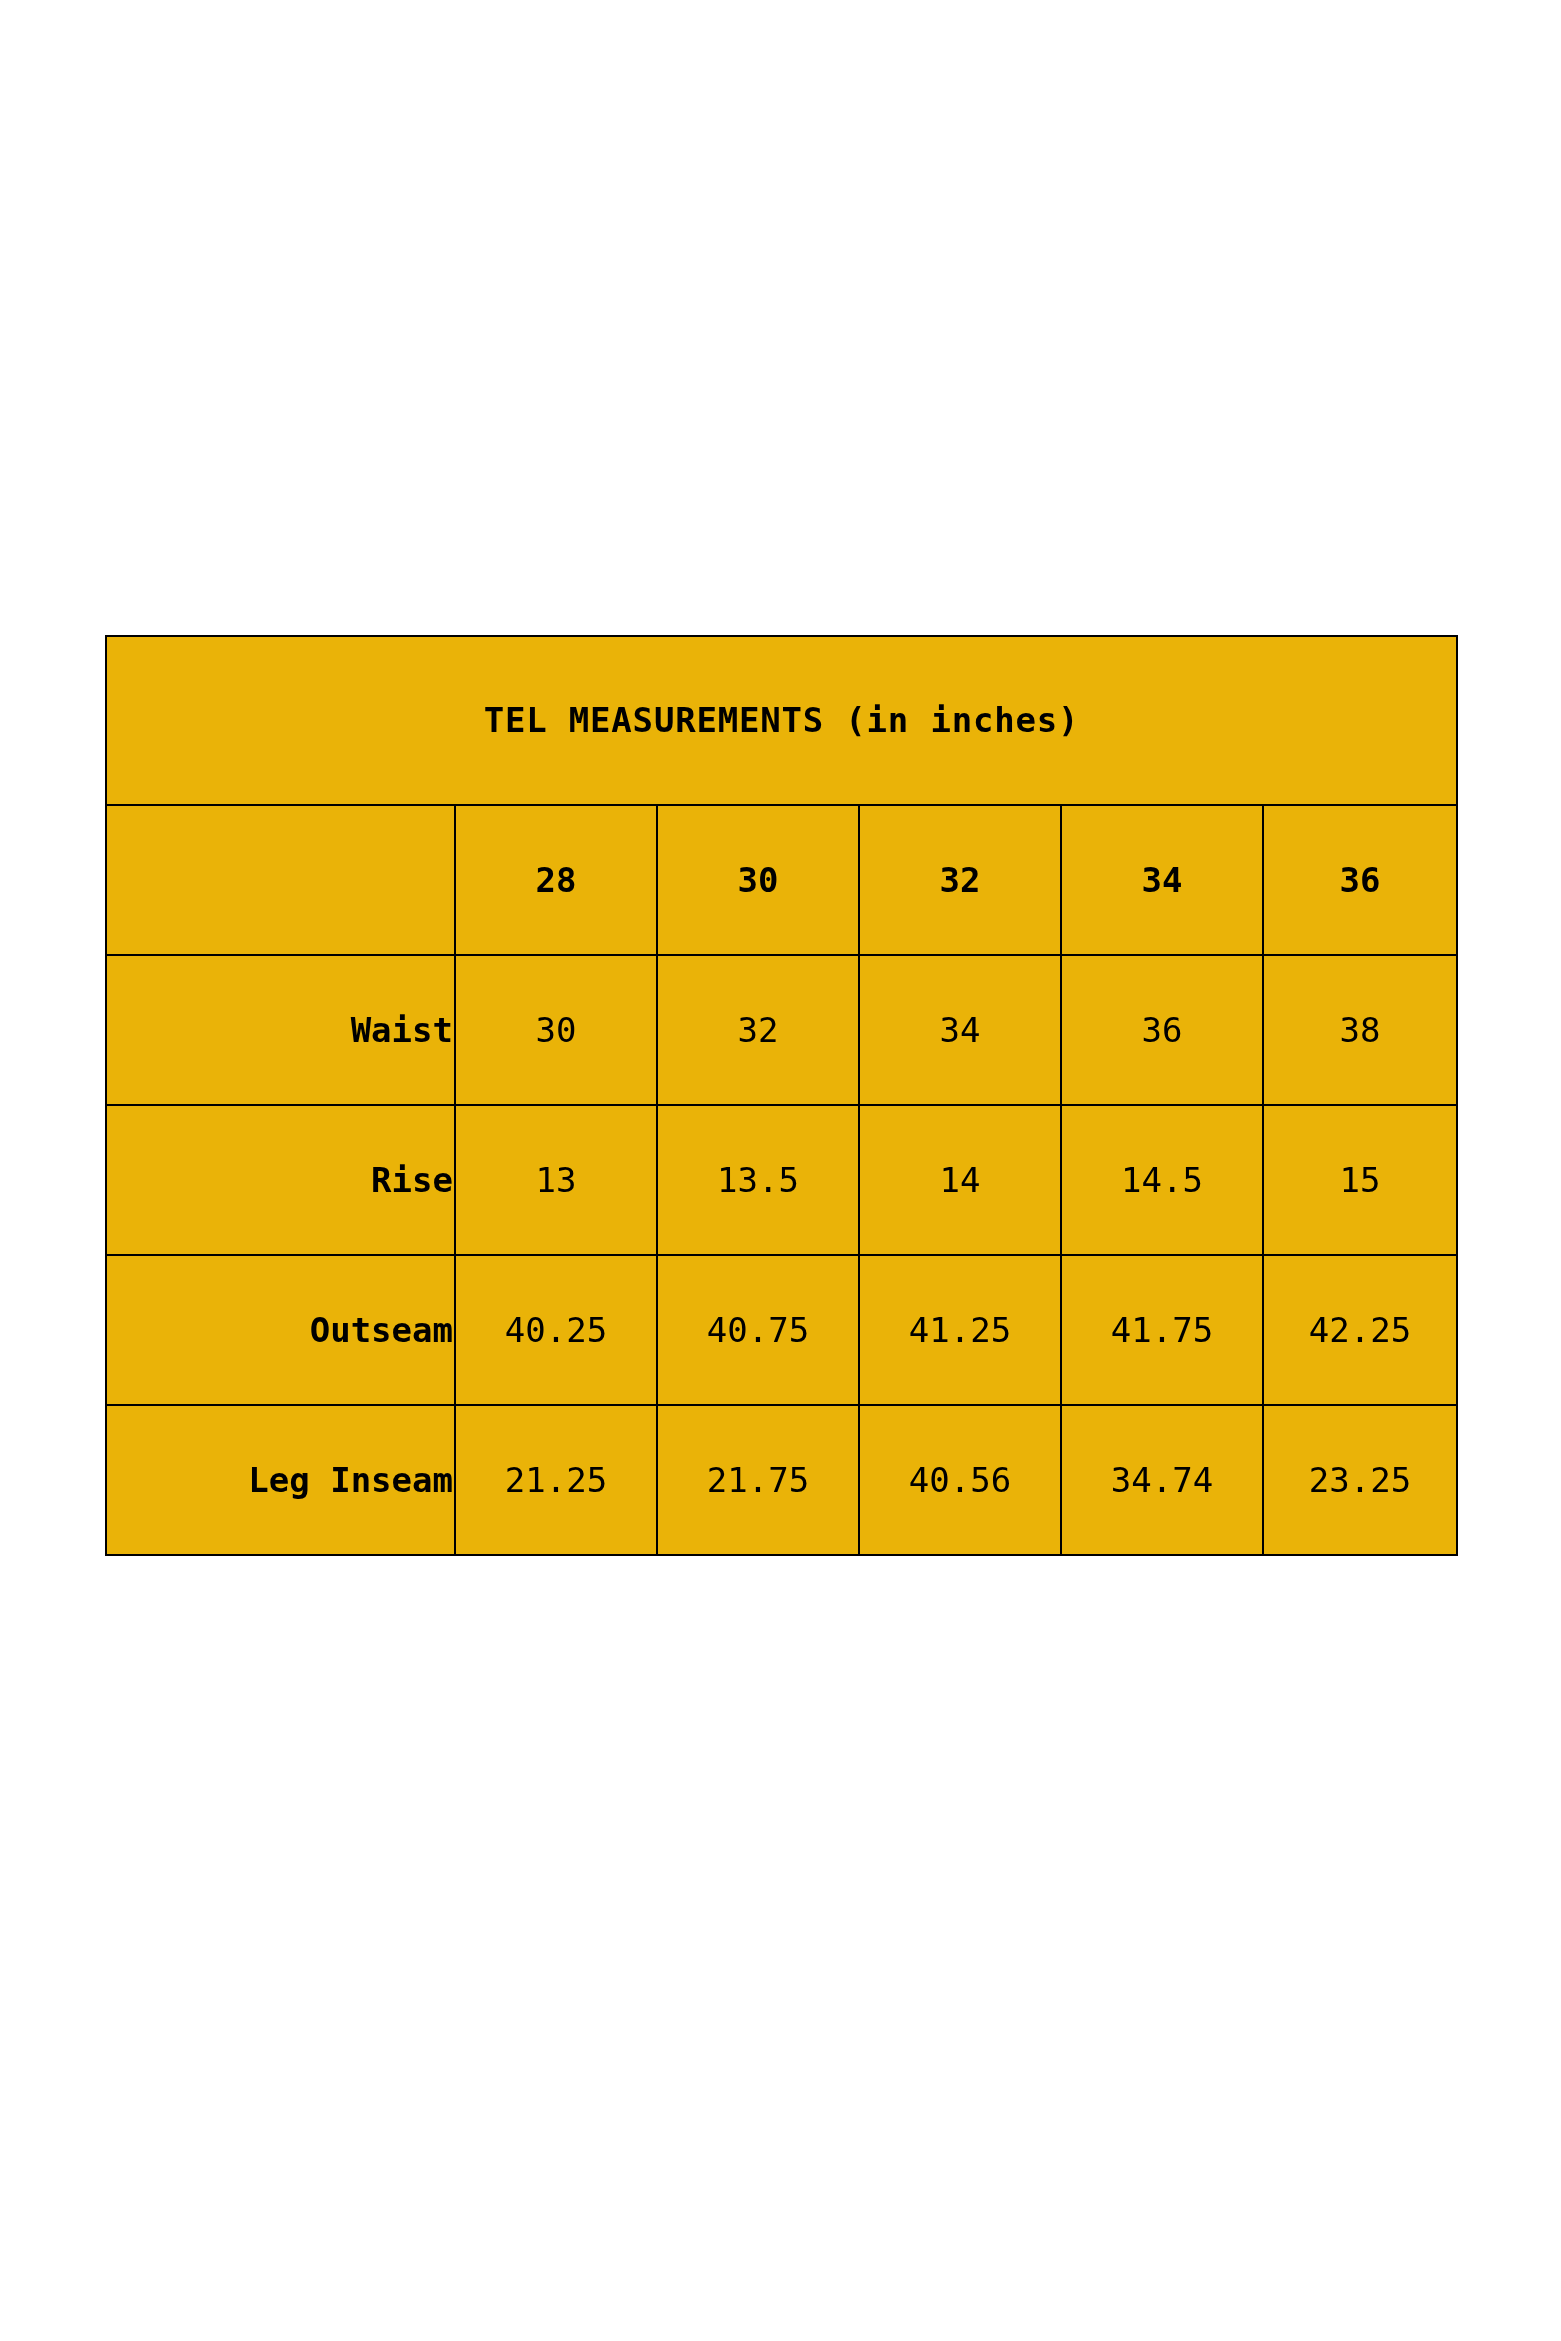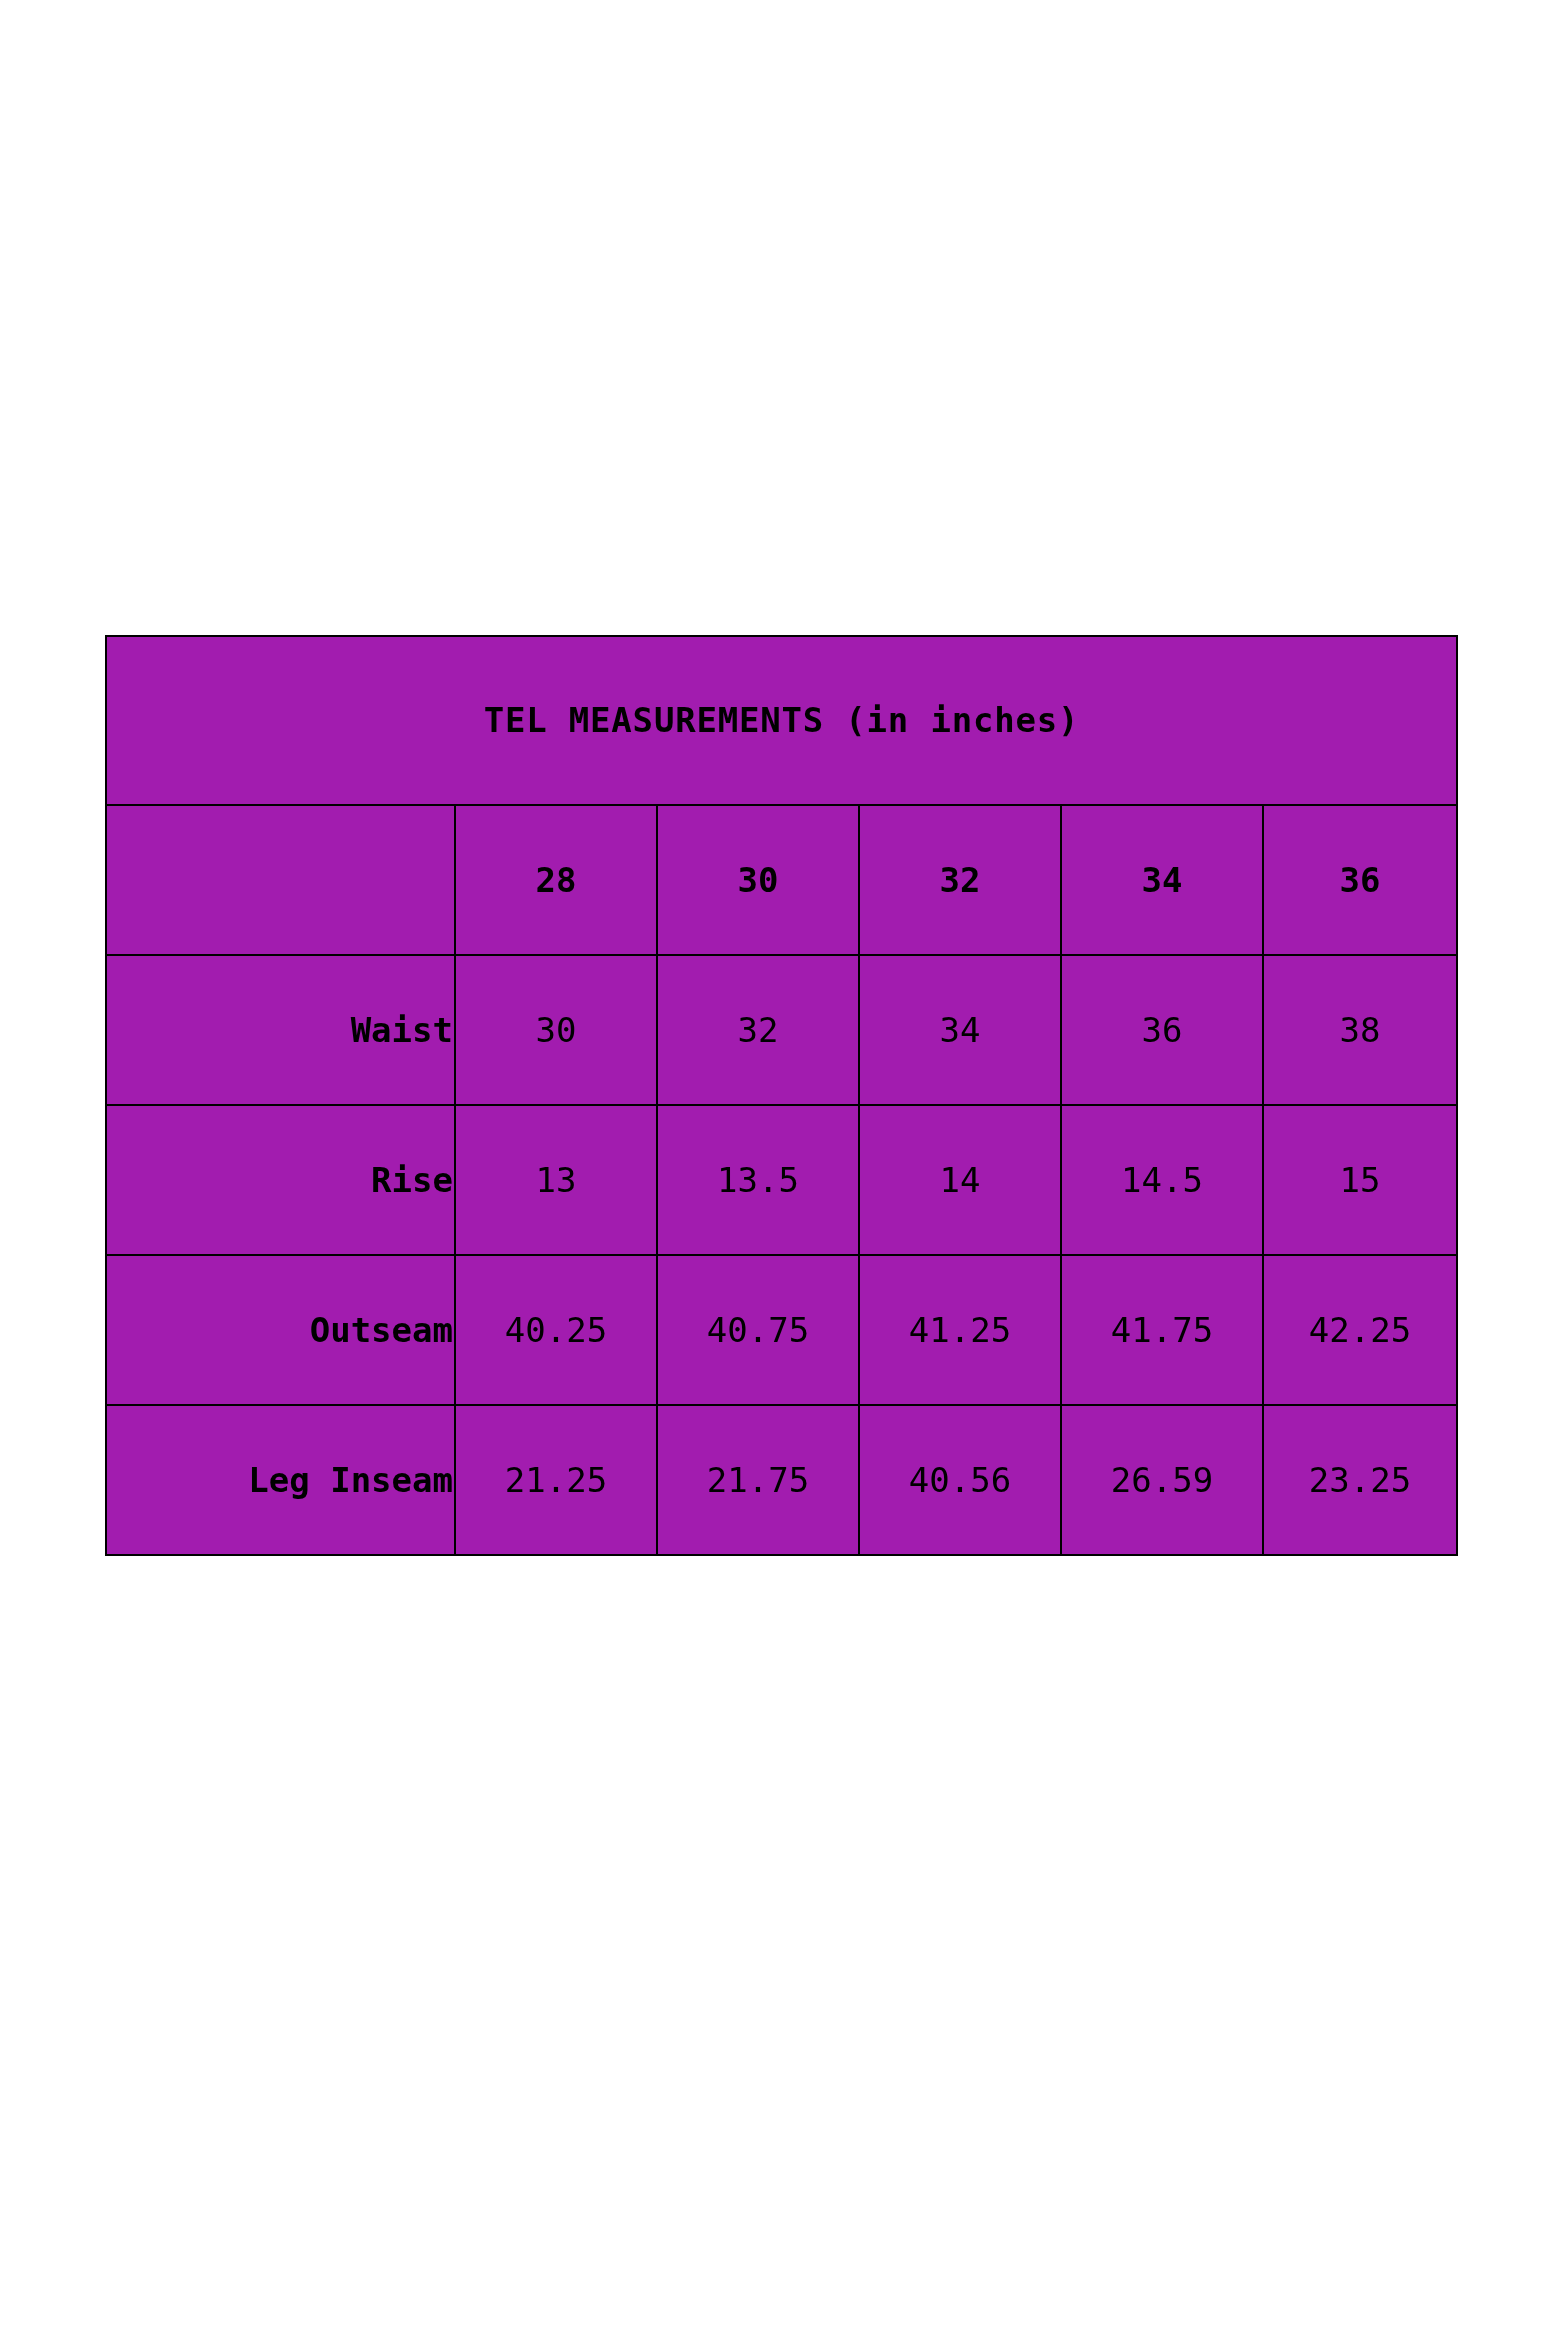--- a/index.html
+++ b/index.html
@@ -19,21 +19,21 @@
     width: 1352px;
     border-collapse: collapse;
     table-layout: fixed;
   }
   table.size-chart th,
   table.size-chart td {
     border: 2.3px solid #000000;
     font-size: 34px;
     line-height: 1.2;
     vertical-align: middle;
-    background: #a21caf;
+    background: #eab308;
     overflow: hidden;
     white-space: nowrap;
   }
   tr.title-row { height: 169px; }
   tr.header-row, tr.data-row { height: 150px; }
   th.title-cell {
     font-weight: bold;
     text-align: center;
     letter-spacing: 0.8px;
   }
@@ -104,19 +104,19 @@
         <td class="value-cell">41.25</td>
         <td class="value-cell">41.75</td>
         <td class="value-cell">42.25</td>
       </tr>
 
       <tr class="data-row">
         <td class="row-label">Leg Inseam</td>
         <td class="value-cell">21.25</td>
         <td class="value-cell">21.75</td>
         <td class="value-cell">40.56</td>
-        <td class="value-cell">26.59</td>
+        <td class="value-cell">34.74</td>
         <td class="value-cell">23.25</td>
       </tr>
     </tbody>
   </table>
 </div>
 
 
 </body></html>

